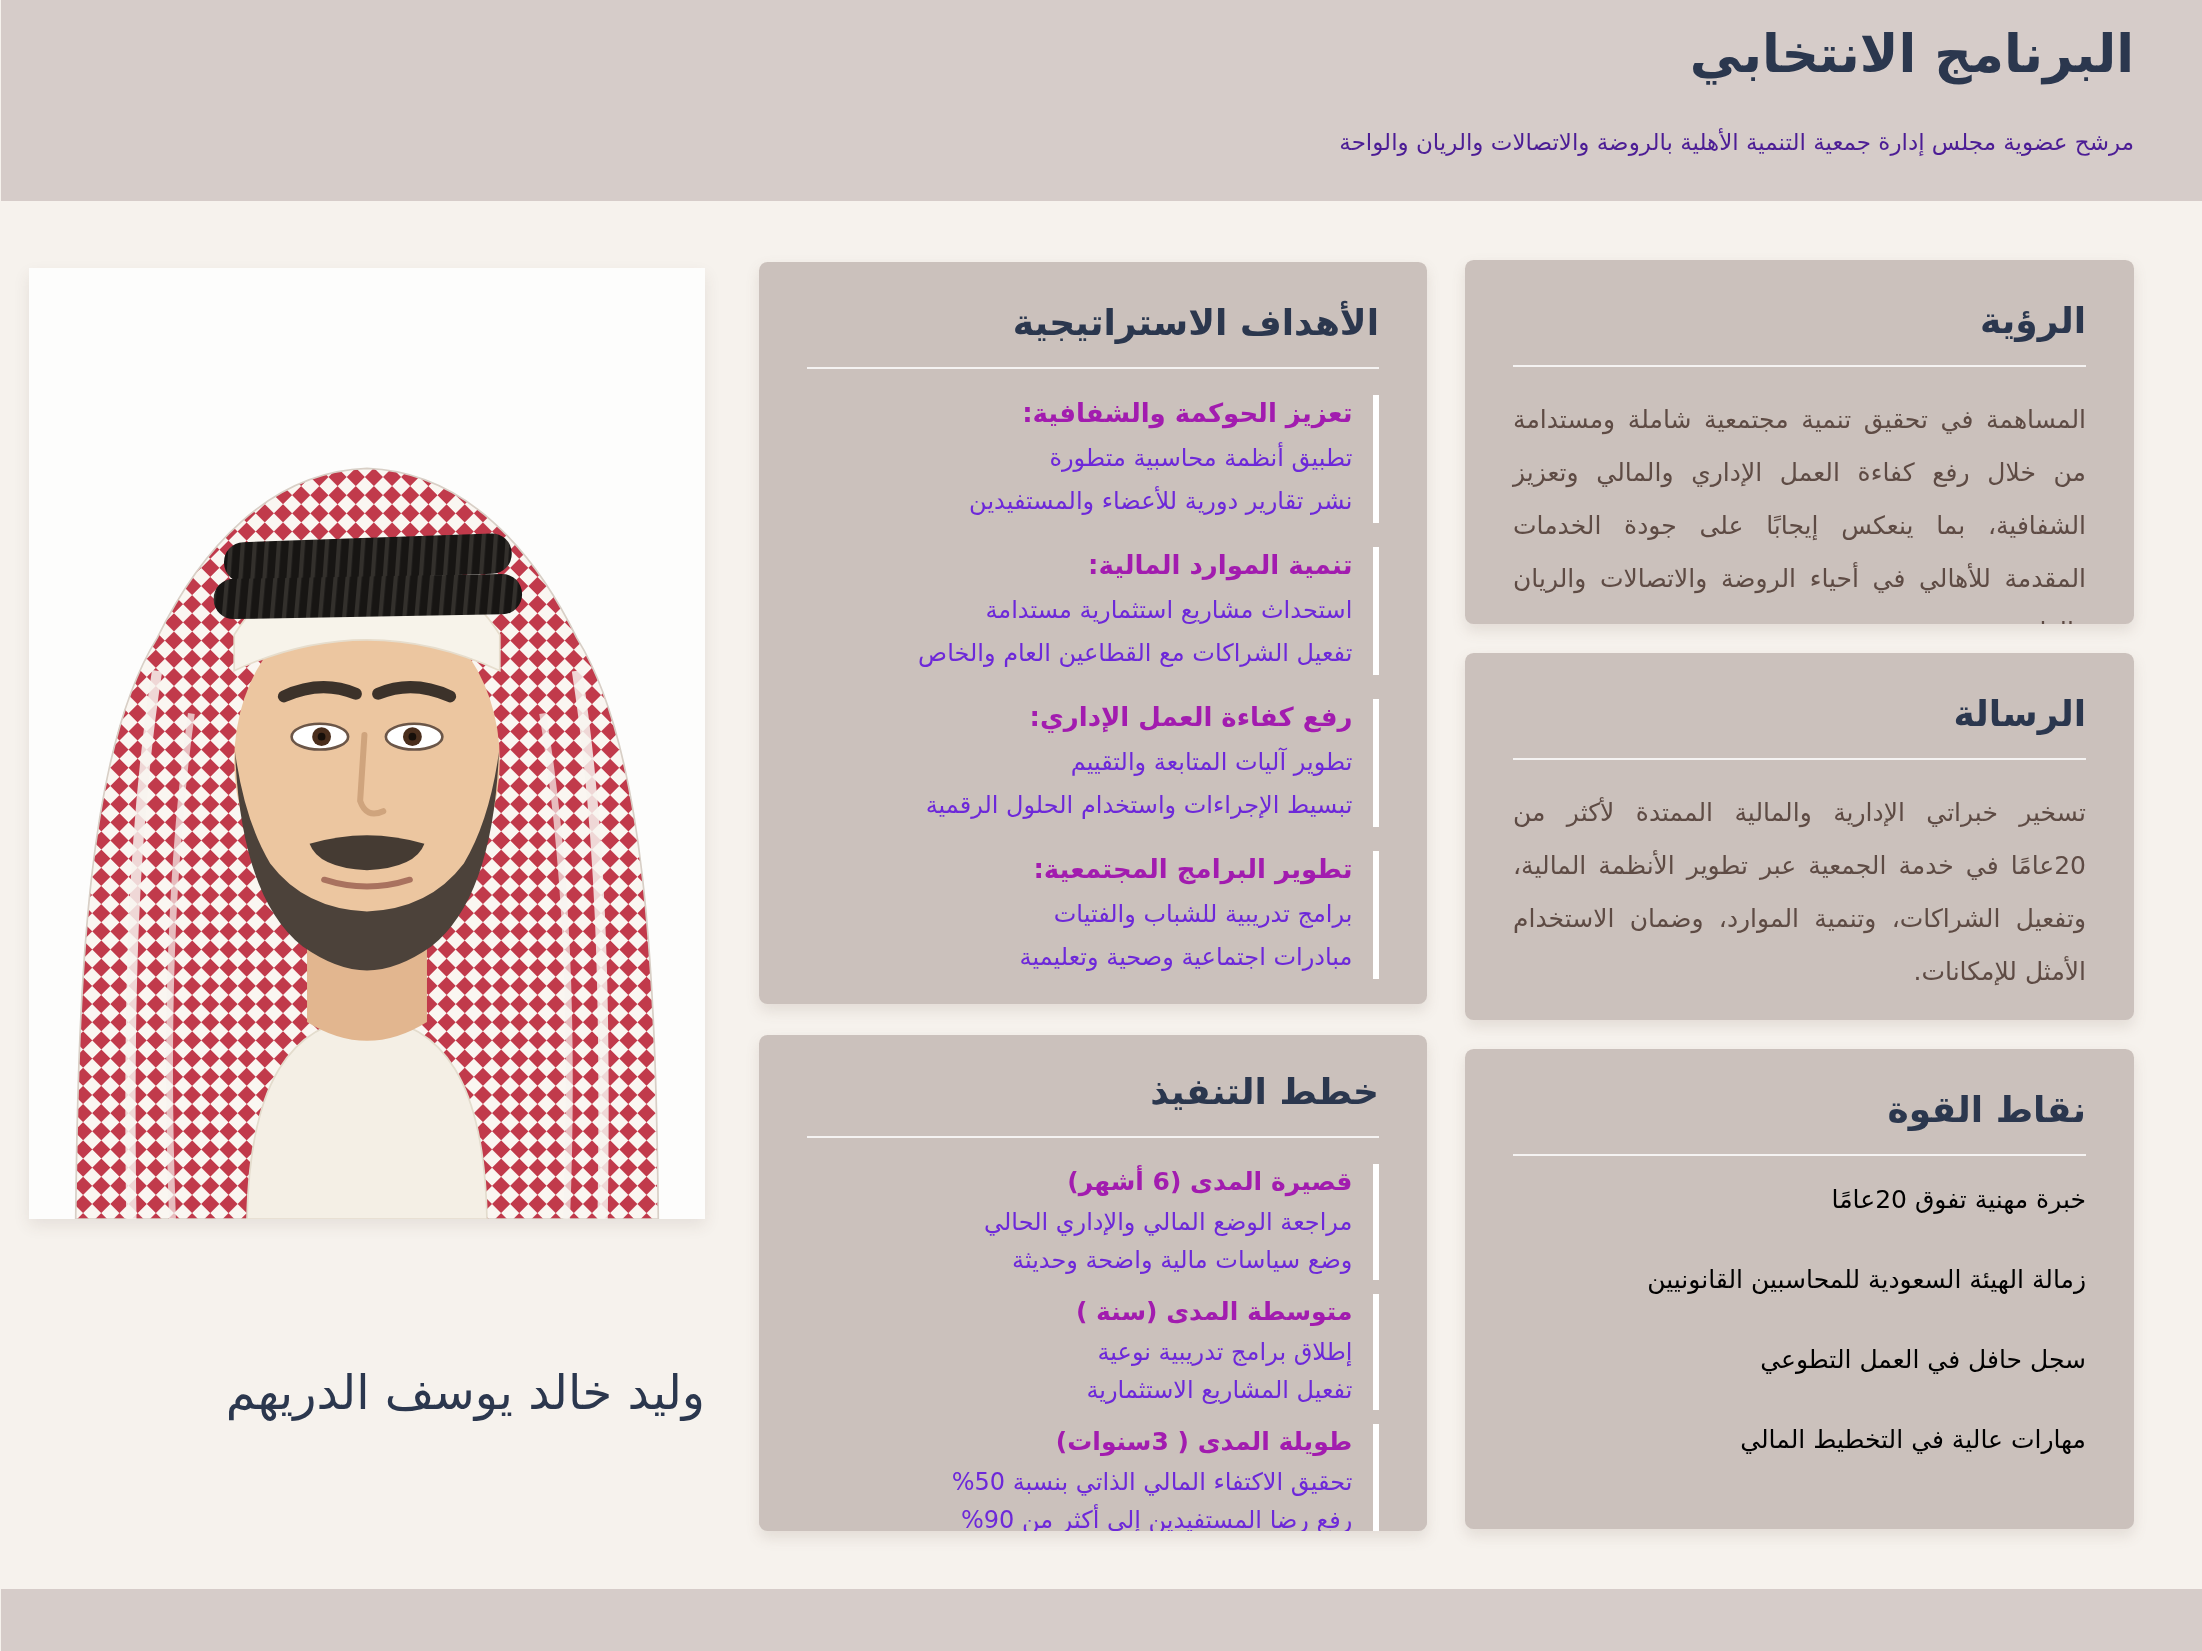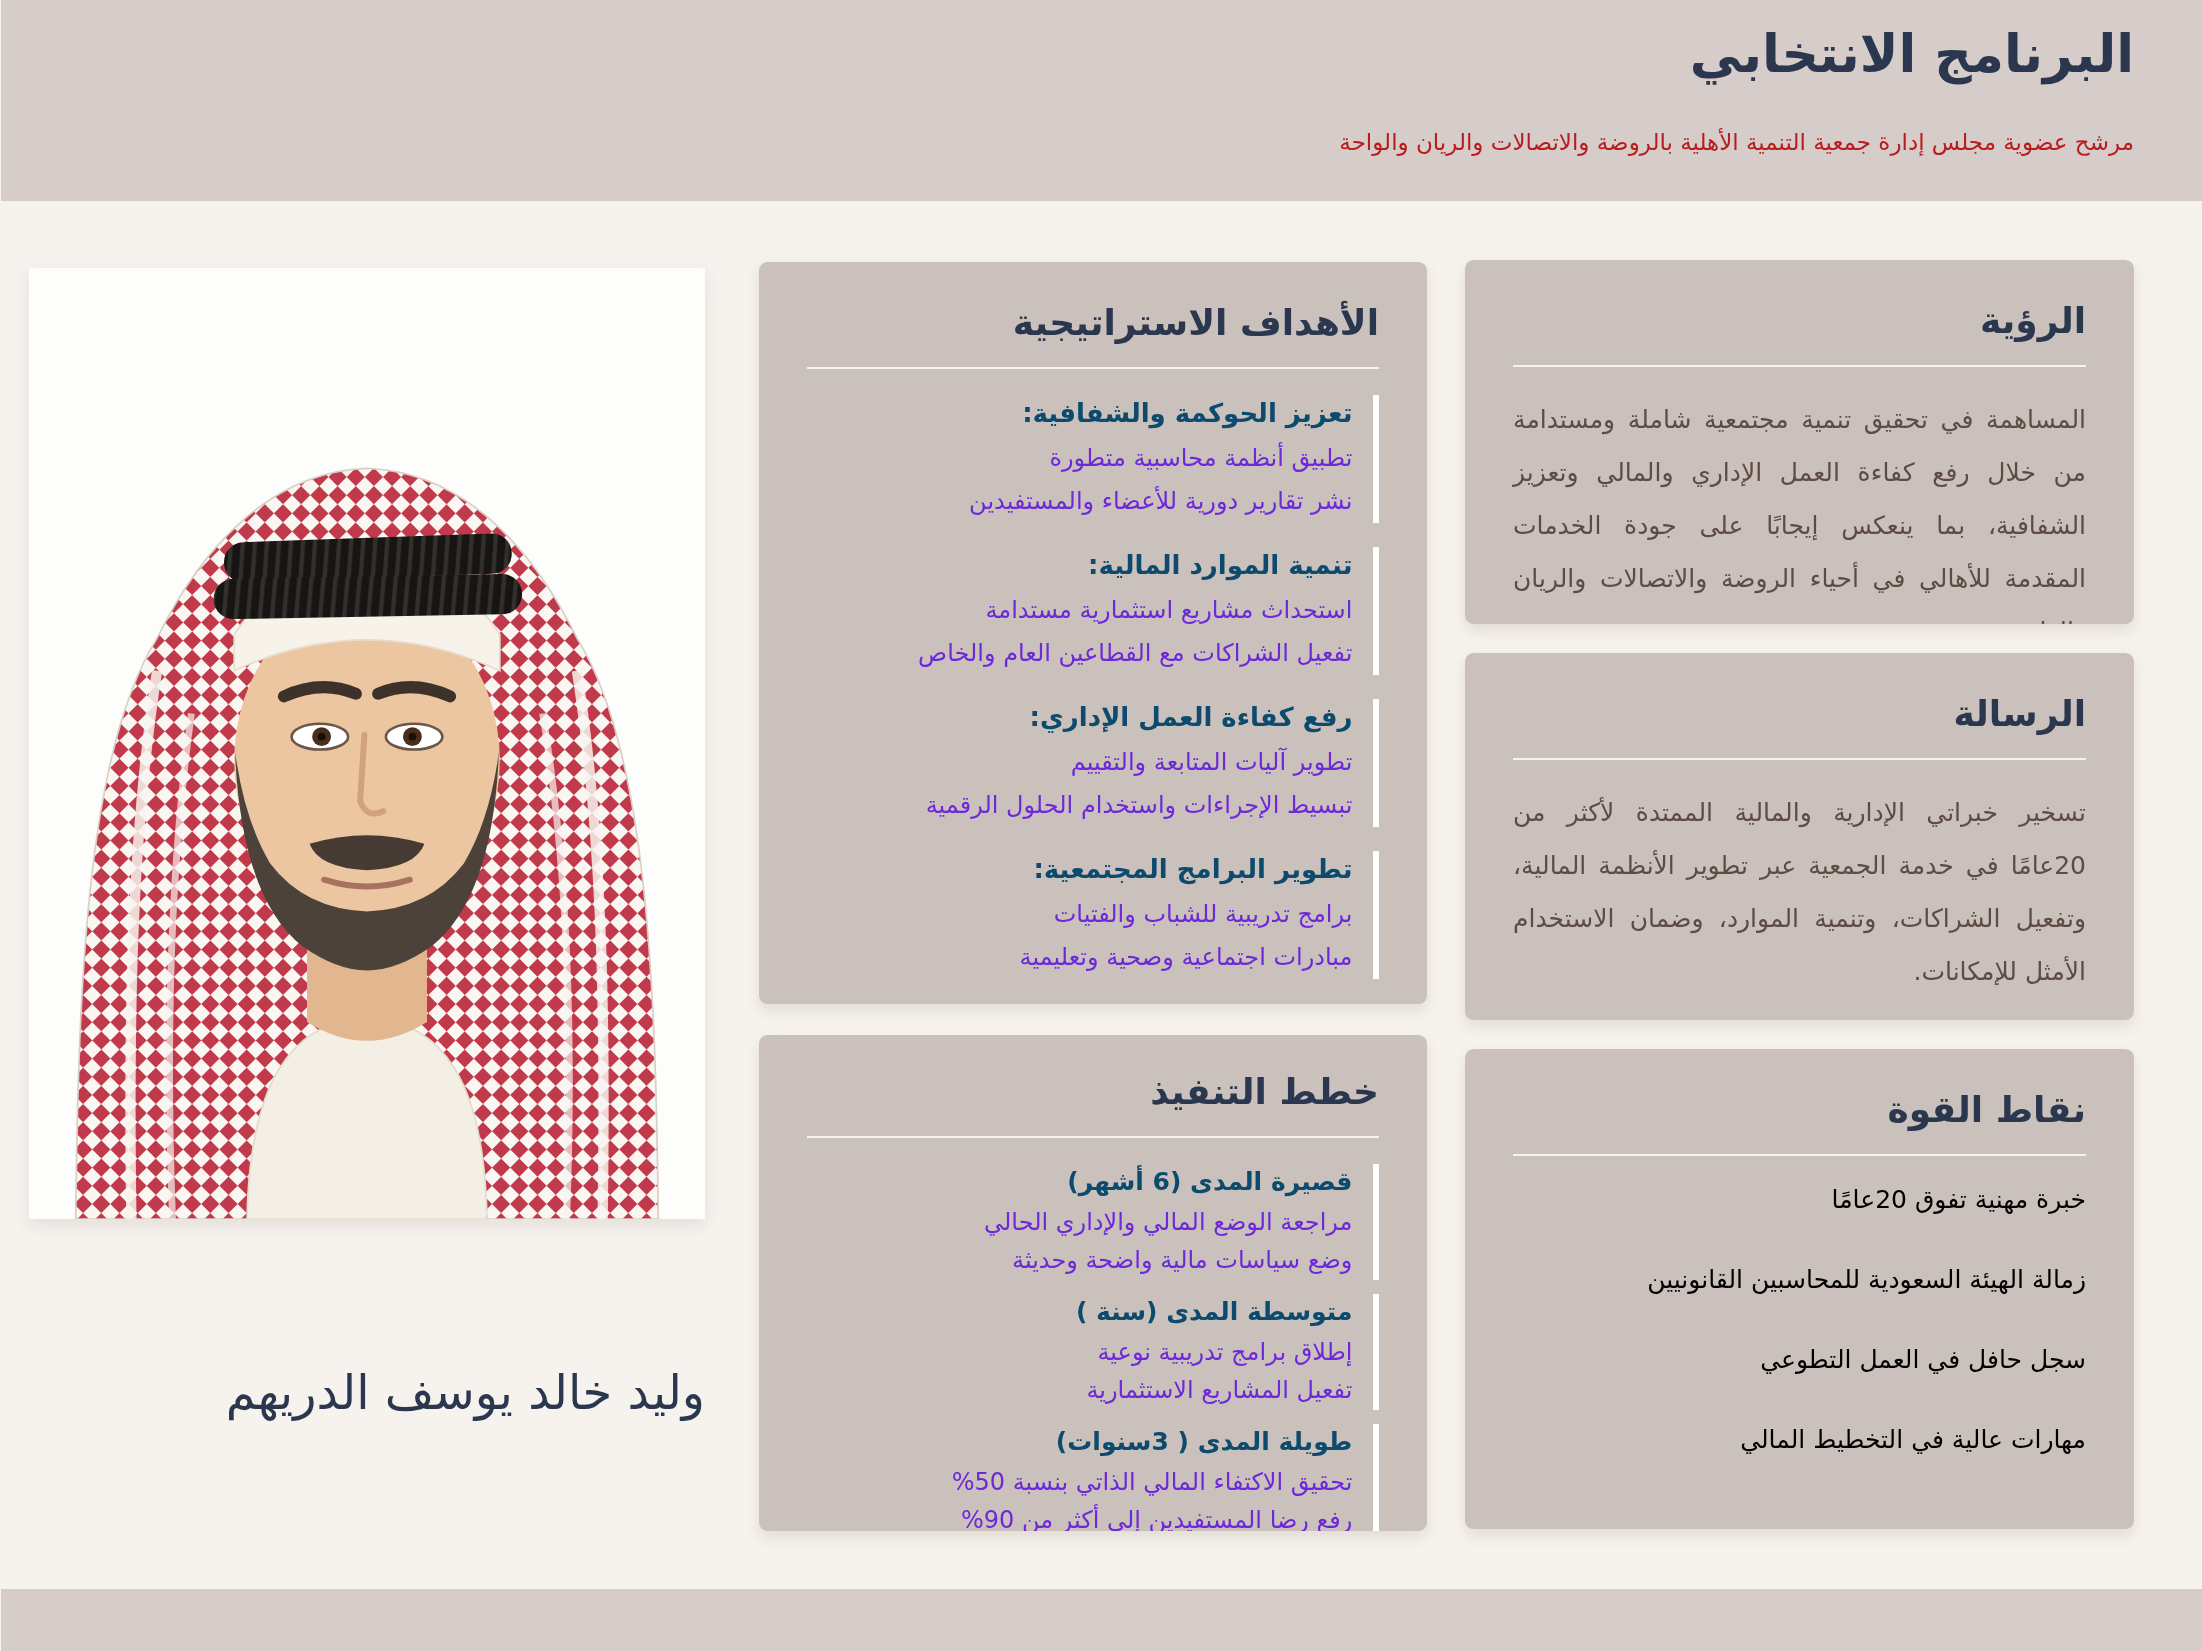--- a/index.html
+++ b/index.html
@@ -3,21 +3,21 @@
 <meta charset="utf-8">
 <style>
   html,body{margin:0;padding:0;background:#f6f2ed;}
   body{width:2203px;height:1652px;font-family:"DejaVu Sans","Liberation Sans",sans-serif;}
   .page{position:relative;width:2203px;height:1652px;overflow:hidden;background:#f6f2ed;direction:rtl;}
 
   .band-top{position:absolute;top:0;right:0;left:0;height:201px;background:#d6ccc9;}
   .band-bottom{position:absolute;top:1589px;right:0;left:0;height:63px;background:#d6ccc9;}
 
   .page-title{position:absolute;top:24px;right:69px;font-size:52px;font-weight:700;color:#2b374e;}
-  .page-subtitle{position:absolute;top:129px;right:69px;font-size:23px;font-weight:400;color:#b91c1c;}
+  .page-subtitle{position:absolute;top:129px;right:69px;font-size:23px;font-weight:400;color:#4c1d95;}
 
   .photo{position:absolute;left:29px;top:268px;width:676px;height:951px;background:#fdfdfc;
          box-shadow:0 6.9px 15.5px rgba(80,60,50,.10);overflow:hidden;}
   .photo svg{display:block;width:100%;height:100%;}
 
   .candidate-name{position:absolute;left:29px;top:1364px;width:676px;text-align:right;
                   font-size:48px;color:#2b374e;}
 
   .card{position:absolute;background:#cbc1bc;border-radius:8.6px;
         box-shadow:0 6.9px 13.8px rgba(120,100,90,.15);box-sizing:border-box;
@@ -26,21 +26,21 @@
   .divider{height:1.7px;background:rgba(255,255,255,.8);margin:22.4px 0 26px;}
   .body-text{font-size:25px;line-height:2.12;color:#5e4b44;text-align:justify;text-align-last:right;}
 
   .card-goals{left:759px;top:262px;width:668px;height:742px;}
   .card-plans{left:759px;top:1035px;width:668px;height:496px;padding-top:34px;}
   .card-vision{left:1465px;top:260px;width:669px;height:364px;}
   .card-mission{left:1465px;top:653px;width:669px;height:367px;}
   .card-strengths{left:1465px;top:1049px;width:669px;height:480px;}
 
   .sub{border-right:6px solid #ffffff;padding-right:20.6px;margin-bottom:24px;}
-  .sub h3{margin:0 0 5.2px;font-size:26px;font-weight:700;color:#0c4a6e;line-height:1.4;}
+  .sub h3{margin:0 0 5.2px;font-size:26px;font-weight:700;color:#a21caf;line-height:1.4;}
   .sub .item{font-size:24px;color:#6d28d9;line-height:1.8;}
   .card-plans .sub{margin-bottom:13.8px;}
   .card-plans .sub h3{font-size:25px;}
   .card-plans .sub .item{line-height:1.58;}
 
   .strength-item{font-size:25px;color:#000000;line-height:1.4;margin-bottom:45px;text-align:right;}
 </style>
 </head>
 <body>
 

